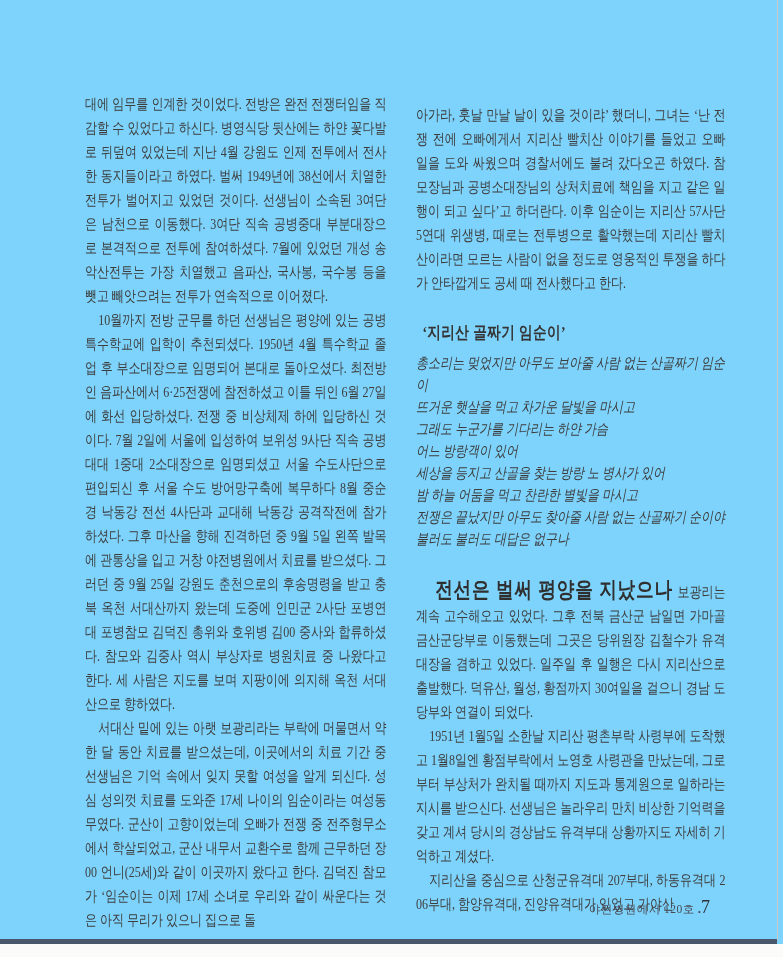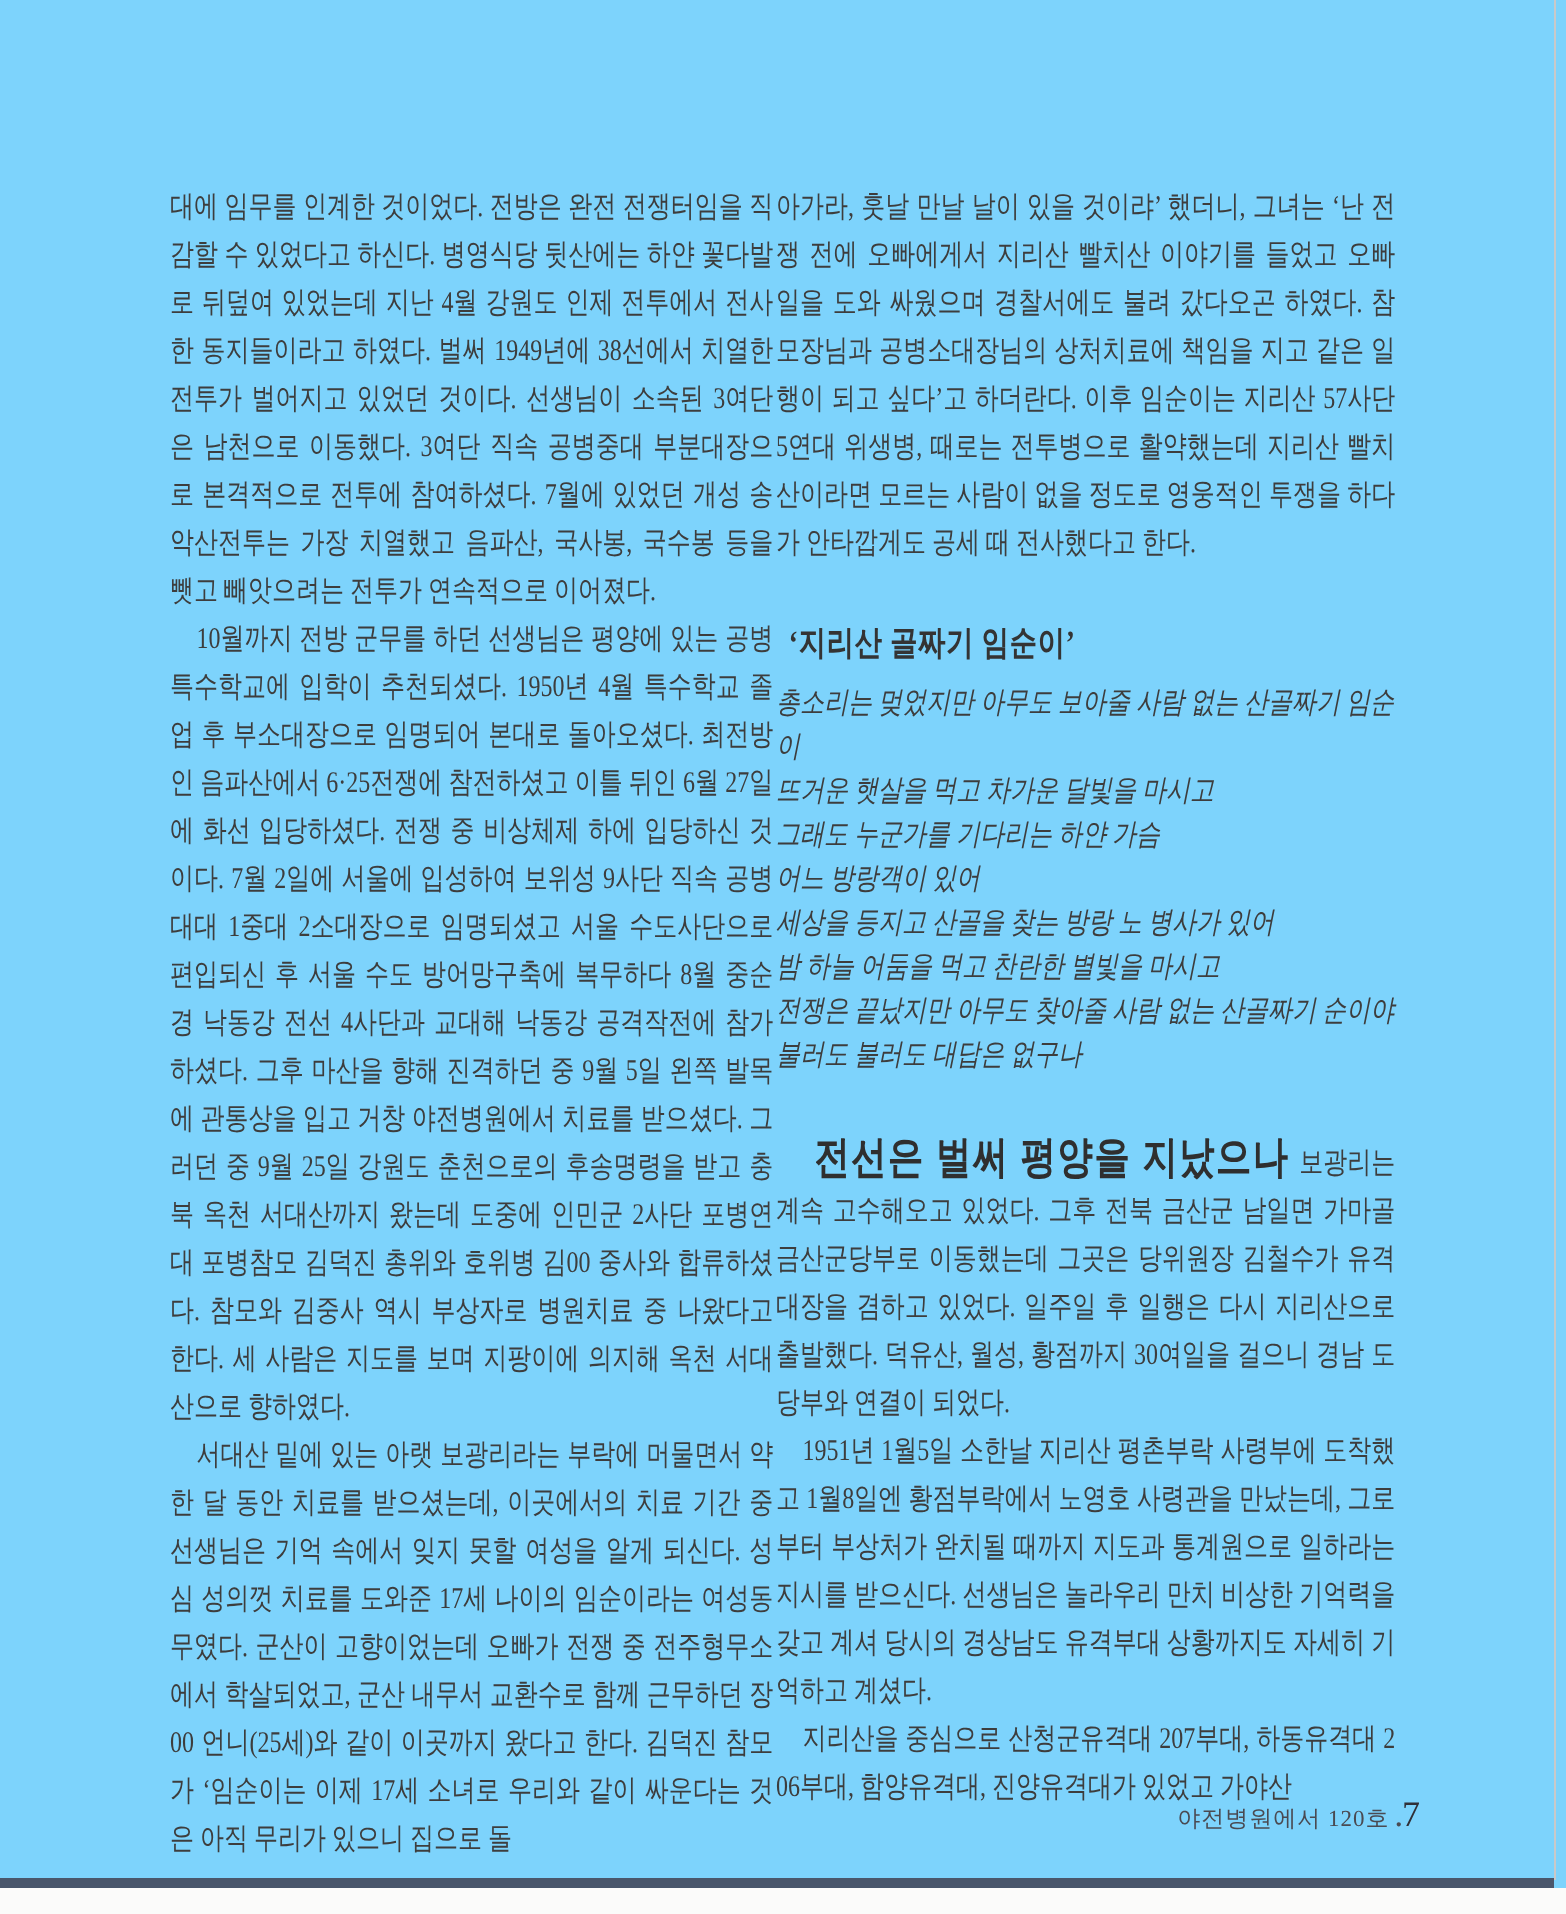--- a/index.html
+++ b/index.html
@@ -39,21 +39,21 @@
     width: 783px;
     height: 13px;
     background: #fbfbfa;
   }
 
   .col {
     position: absolute;
     top: 92px;
   }
   .col-left  { left: 85px;  width: 302px; }
-  .col-right { left: 388px; width: 310px; }
+  .col-right { left: 416px; width: 310px; margin-top: 11px; }
 
   
   .col-inner {
     transform: scaleX(0.8);
     transform-origin: 0 0;
   }
   .col-left  .col-inner { width: 377px; }
   .col-right .col-inner { width: 387px; }
 
   p.body-p {

